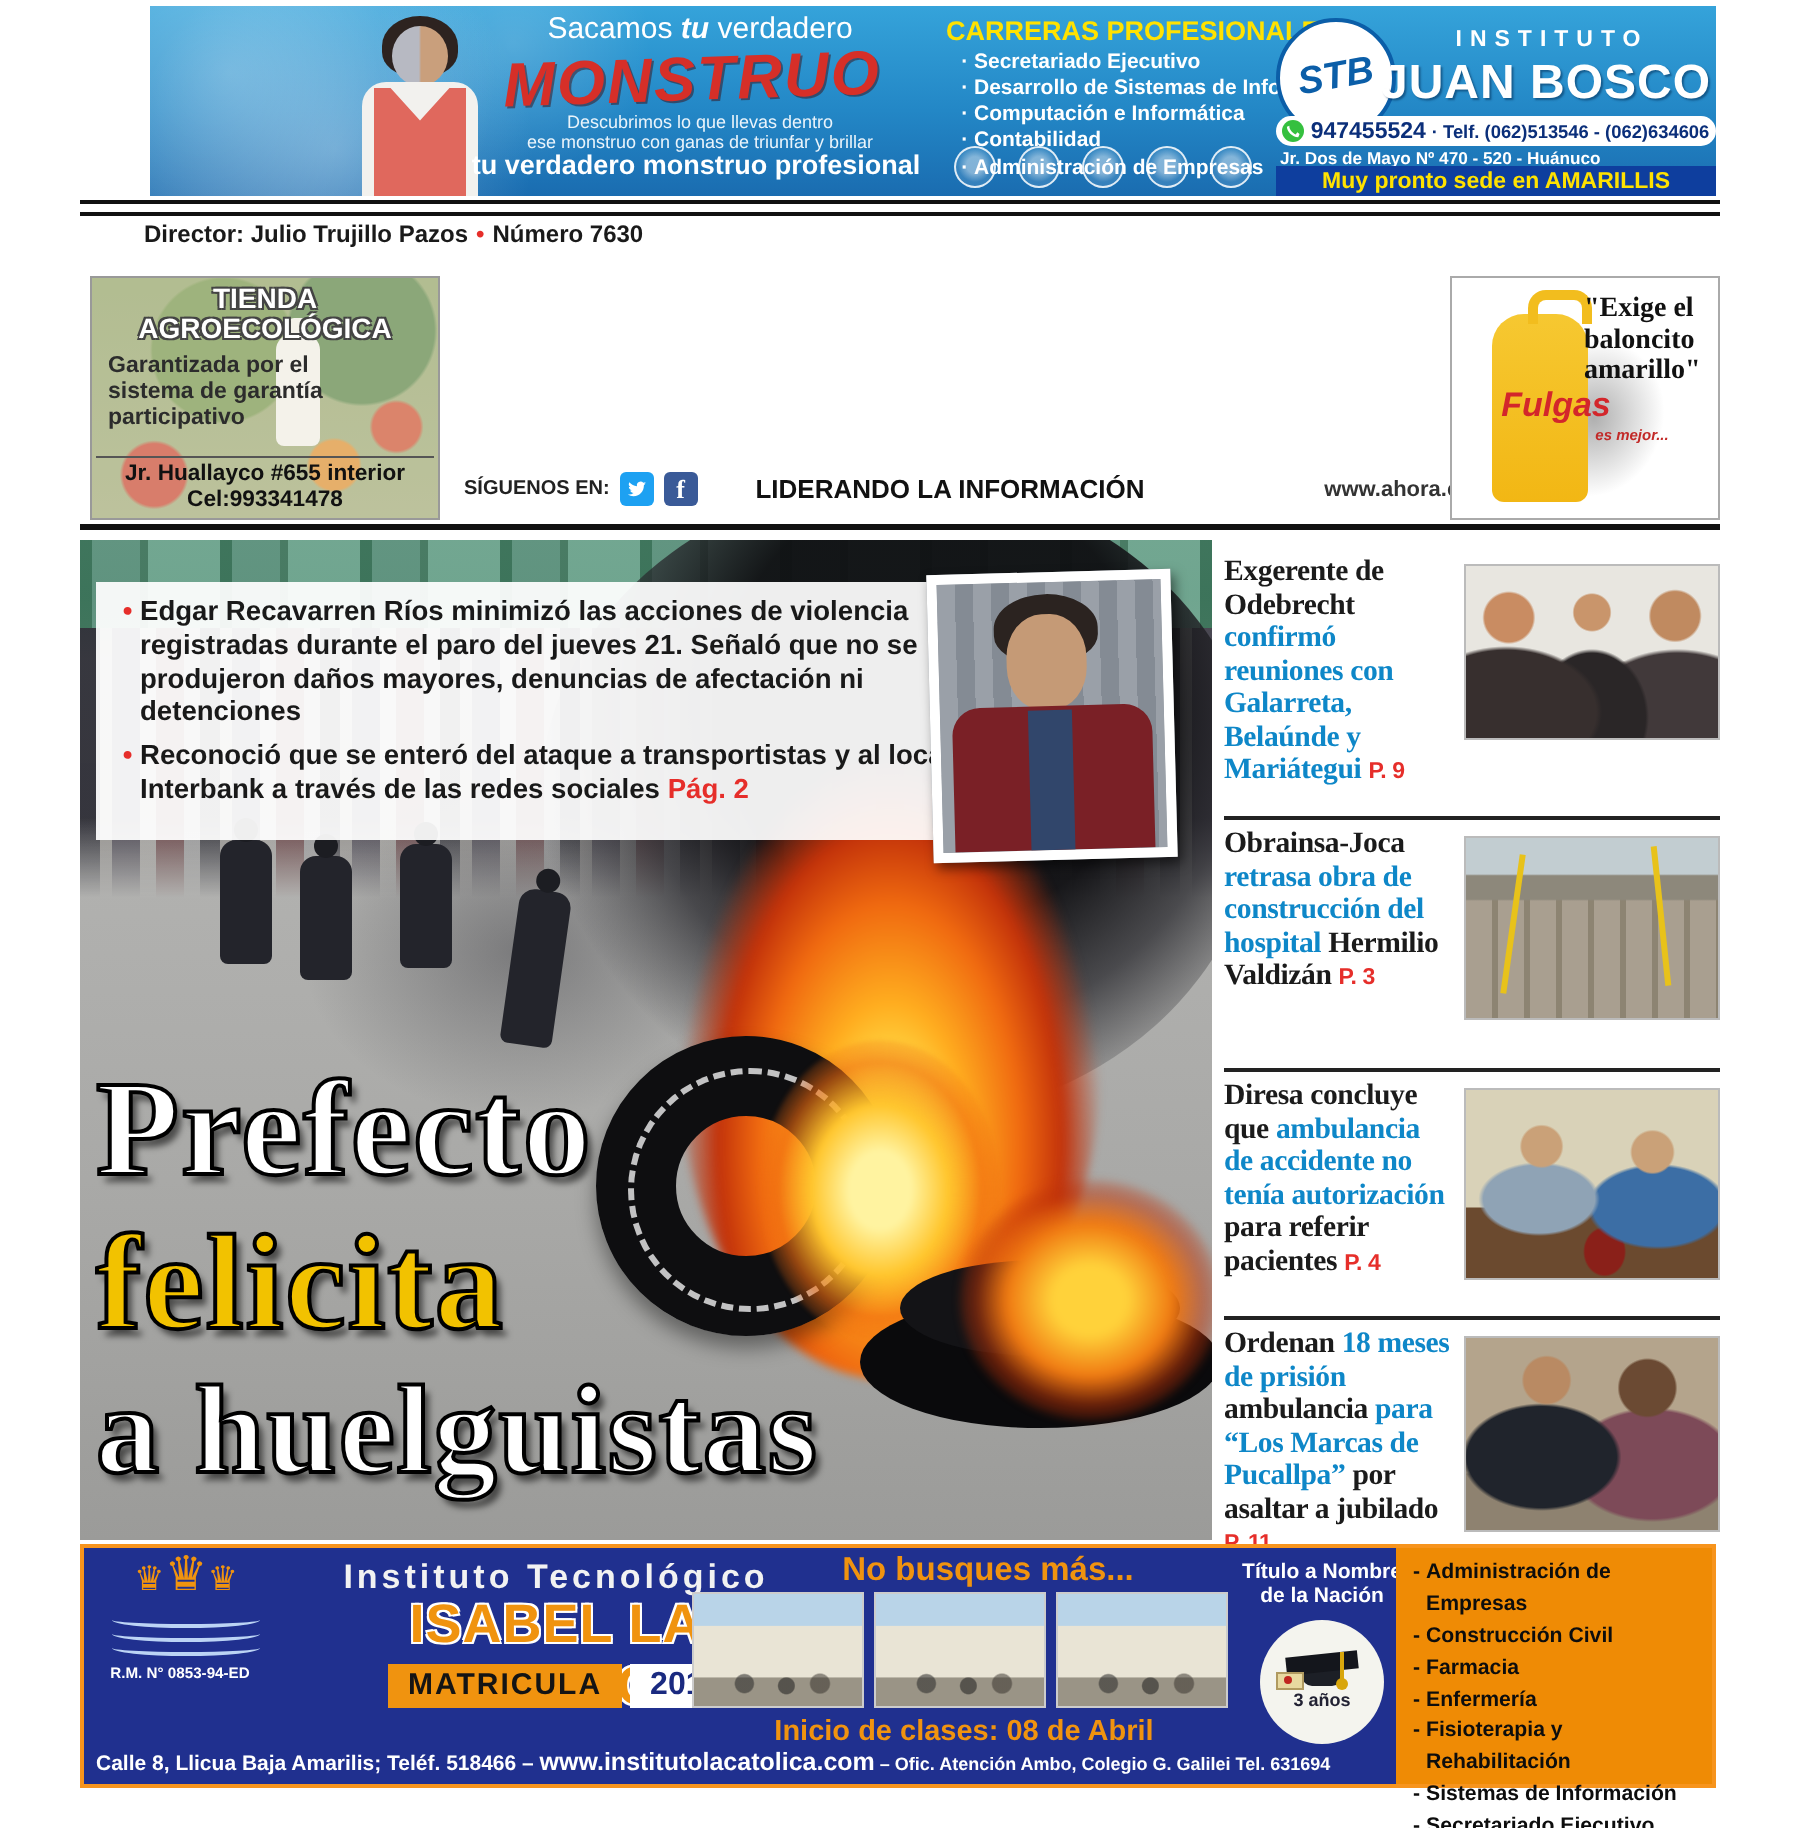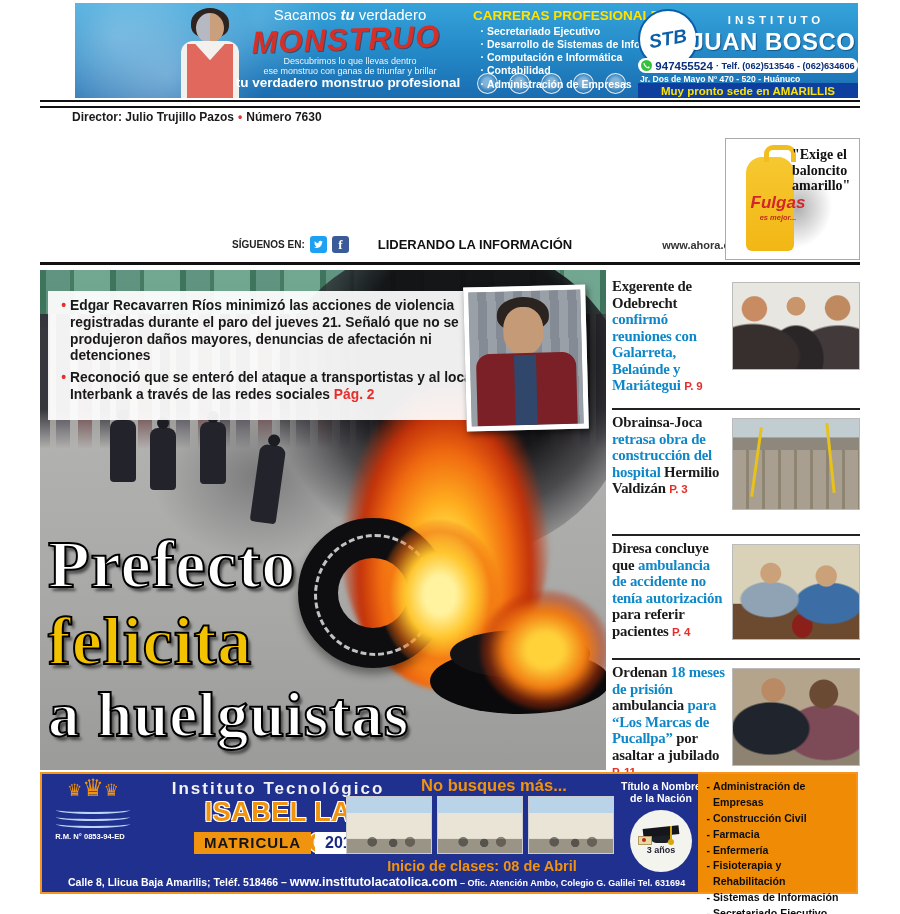--- a/index.html
+++ b/index.html
@@ -97,21 +97,21 @@
   #mh-site{position:absolute;left:592px;top:107px;width:130px;text-align:right;font-size:11px;font-weight:800;color:#333;}
   #fulgas-ad{position:absolute;left:685px;top:6px;width:133px;height:120px;border:1px solid #aaa;background:#fff;overflow:hidden;}
   .ful-quote{position:absolute;right:5px;top:8px;width:62px;font-family:"Liberation Serif",serif;
     font-size:14px;font-weight:900;color:#111;line-height:1.12;}
   .ful-shadow{position:absolute;left:36px;top:30px;width:70px;height:80px;background:radial-gradient(ellipse,rgba(110,110,110,.55),transparent 70%);transform:rotate(18deg);}
   .cyl{position:absolute;left:20px;top:18px;width:48px;height:94px;border-radius:16px 16px 6px 6px;
     background:linear-gradient(180deg,#f6c831,#f2b714);}
   .cyl::before{content:"";position:absolute;left:18px;top:-12px;width:22px;height:12px;border:5px solid #f2bd1e;border-bottom:none;border-radius:9px 9px 0 0;}
   .ful-brand{position:absolute;left:0;top:36px;width:64px;text-align:center;color:#d3262b;
     font-size:17px;font-weight:900;font-style:italic;}
-  .ful-sub{position:absolute;left:0;top:56px;width:64px;text-align:center;color:#c22a28;font-size:7.5px;font-weight:700;font-style:italic;}
+  .ful-sub{position:absolute;left:0;top:56px;width:64px;text-align:center;color:#c22a28;font-size:7.5px;font-weight:700;font-style:italic;padding-left:38px;}
 
   #rule-black{left:40px;top:262px;width:820px;height:3px;background:#111;}
 
   
   #main{left:40px;top:270px;width:820px;height:500px;}
   #photo{position:absolute;left:0;top:0;width:566px;height:500px;overflow:hidden;
     background:linear-gradient(180deg,#9fb0a8 0,#8fa59b 28px,#b9bab6 60px,#b2b2b0 150px,#a9a9a7 320px,#9b9b99 500px);}
   .ph-top{position:absolute;left:0;top:0;width:566px;height:44px;opacity:.85;
     background:repeating-linear-gradient(90deg,#2e6b4f 0 6px,#57907a 6px 30px,#3a7258 30px 34px,#6aa58d 34px 70px);}
   .crowd{position:absolute;left:0;top:44px;width:566px;height:135px;opacity:.9;
@@ -208,21 +208,21 @@
   .wave{position:absolute;left:14px;width:74px;height:6px;border-bottom:2px solid #bcd4f5;border-radius:50%;}
   .rm{position:absolute;left:0;top:58px;width:96px;color:#fff;font-size:7.6px;font-weight:800;text-align:center;}
   .it-title{position:absolute;left:100px;top:5px;width:272px;text-align:center;color:#f2f2f2;
     font-size:17px;letter-spacing:2px;font-weight:700;}
   .it-name{position:absolute;left:92px;top:23px;width:288px;text-align:center;color:#f0930f;
     font-size:27px;font-weight:900;letter-spacing:.5px;
     text-shadow:1px 1px 0 #fff,-1px -1px 0 #fff,1px -1px 0 #fff,-1px 1px 0 #fff;}
   .mat-row{position:absolute;left:152px;top:58px;display:flex;}
   .mat{background:#f0930f;color:#141414;font-size:15px;font-weight:900;padding:2px 10px;letter-spacing:1px;}
   .term{background:#fff;color:#1a2a80;font-size:16px;font-weight:900;padding:2px 10px;margin-left:4px;}
-  .addr-line{position:absolute;left:6px;top:98px;width:650px;white-space:nowrap;color:#fff;font-weight:800;margin-left:20px;}
+  .addr-line{position:absolute;left:6px;top:98px;width:650px;white-space:nowrap;color:#fff;font-weight:800;}
   .addr-line .a1{font-size:10.5px;}
   .addr-line .aw{font-size:12.5px;}
   .addr-line .a2{font-size:9px;}
   .nobusq{position:absolute;left:330px;top:2px;width:244px;text-align:center;color:#f0930f;font-size:16.5px;font-weight:900;}
   .bphotos{position:absolute;left:304px;top:22px;display:flex;gap:5px;}
   .bph{width:86px;height:58px;border:1px solid #ccc;box-sizing:border-box;background:
     radial-gradient(circle at 30% 80%,rgba(40,40,40,.55) 0 6%,transparent 7%),
     radial-gradient(circle at 55% 82%,rgba(30,30,30,.55) 0 6%,transparent 7%),
     radial-gradient(circle at 75% 80%,rgba(50,45,40,.5) 0 6%,transparent 7%),
     linear-gradient(180deg,#b9d4e8 0 28%,#e9e4d5 29% 74%,#9a9486 75% 100%);}
@@ -298,20 +298,33 @@
   </div>
 
   <div id="rule-double" class="abs"></div>
   <div id="dateline" class="abs">
     <div>
       <span>Director: Julio Trujillo Pazos</span><span class="dot">•</span><span>Número 7630</span>
     </div>
   </div>
 
   <div id="masthead" class="abs">
+    <div id="tienda-ad">
+      <div class="tienda-over"></div>
+      <div class="bottle"></div>
+      <div class="tienda-title">
+        <div>TIENDA</div>
+          <div>AGROECOLÓGICA</div>
+      </div>
+      <div class="tienda-body">Garantizada por el sistema de garantía participativo</div>
+      <div class="tienda-foot">
+        <div>Jr. Huallayco #655 interior</div>
+          <div>Cel:993341478</div>
+      </div>
+    </div>
 
     <div id="follow">
       <span class="f-lab">SÍGUENOS EN:</span>
       <span class="soc tw">
           <svg viewBox="0 0 24 24">
             <path d="M22 5.8c-.7.3-1.5.6-2.3.7.8-.5 1.4-1.3 1.7-2.2-.8.5-1.6.8-2.5 1A4 4 0 0 0 12 8.9 11.4 11.4 0 0 1 3.7 4.7a4 4 0 0 0 1.2 5.3c-.6 0-1.2-.2-1.8-.5v.1c0 1.9 1.4 3.5 3.2 3.9-.6.2-1.2.2-1.8.1.5 1.6 2 2.7 3.7 2.8A8 8 0 0 1 2 18a11.3 11.3 0 0 0 6.1 1.8c7.4 0 11.4-6.1 11.4-11.4v-.5c.8-.6 1.5-1.3 2-2.1z" fill="#fff"></path>
           </svg>
         </span>
       <span class="soc fb">f</span>
     </div>

